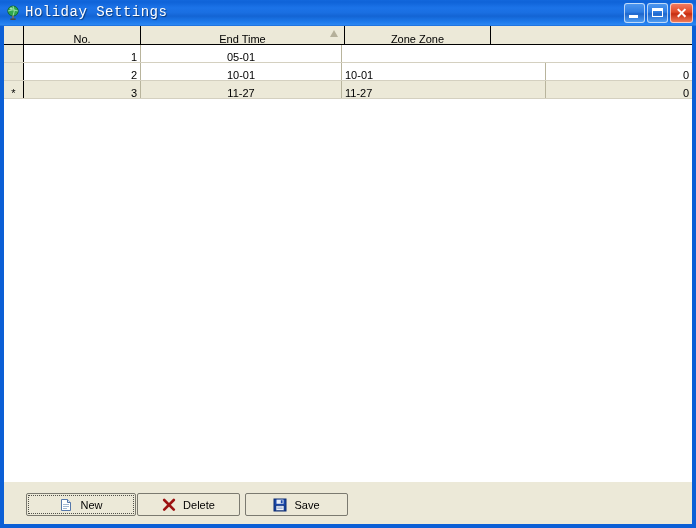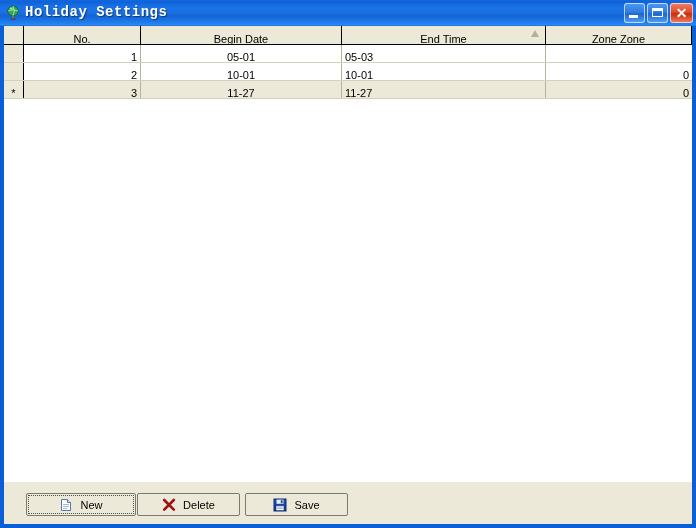--- a/index.html
+++ b/index.html
@@ -42,21 +42,21 @@
     position: absolute;
     left: 5px; top: 5px;
     width: 16px; height: 16px;
   }
   .titlebar-text {
     position: absolute;
     left: 25px; top: 4px;
     color: #ffffff;
     font-family: "Liberation Mono", "DejaVu Sans Mono", monospace;
     font-size: 14px;
-    font-weight: bold;
+    font-weight: normal;
     letter-spacing: 0.5px;
     text-shadow: 1px 1px 1px rgba(0,0,0,0.45);
     white-space: nowrap;
   }
 
   .winbtns {
     position: absolute;
     right: 3px; top: 3px;
     height: 20px;
     display: flex;
@@ -282,35 +282,33 @@
   <div class="right-border"></div>
   <div class="bottom-border"></div>
 
   <div class="client">
 
     <div class="grid">
 
       <div class="grid-row grid-header">
         <div class="cell c-gutter"></div>
         <div class="cell c-no">No.</div>
-        <div class="cell c-begin">Begin Date</div>
         <div class="cell c-end">
           <span>End Time</span>
           <span class="sort-indicator"></span>
         </div>
         <div class="cell c-tz">Zone Zone</div>
       </div>
 
       <div class="grid-body">
 
         <div class="grid-row">
           <div class="cell c-gutter"></div>
           <div class="cell c-no">1</div>
           <div class="cell c-begin">05-01</div>
-          <div class="cell c-end">05-03</div>
           <div class="cell c-tz"></div>
         </div>
 
         <div class="grid-row">
           <div class="cell c-gutter"></div>
           <div class="cell c-no">2</div>
           <div class="cell c-begin">10-01</div>
           <div class="cell c-end">10-01</div>
           <div class="cell c-tz">0</div>
         </div>

